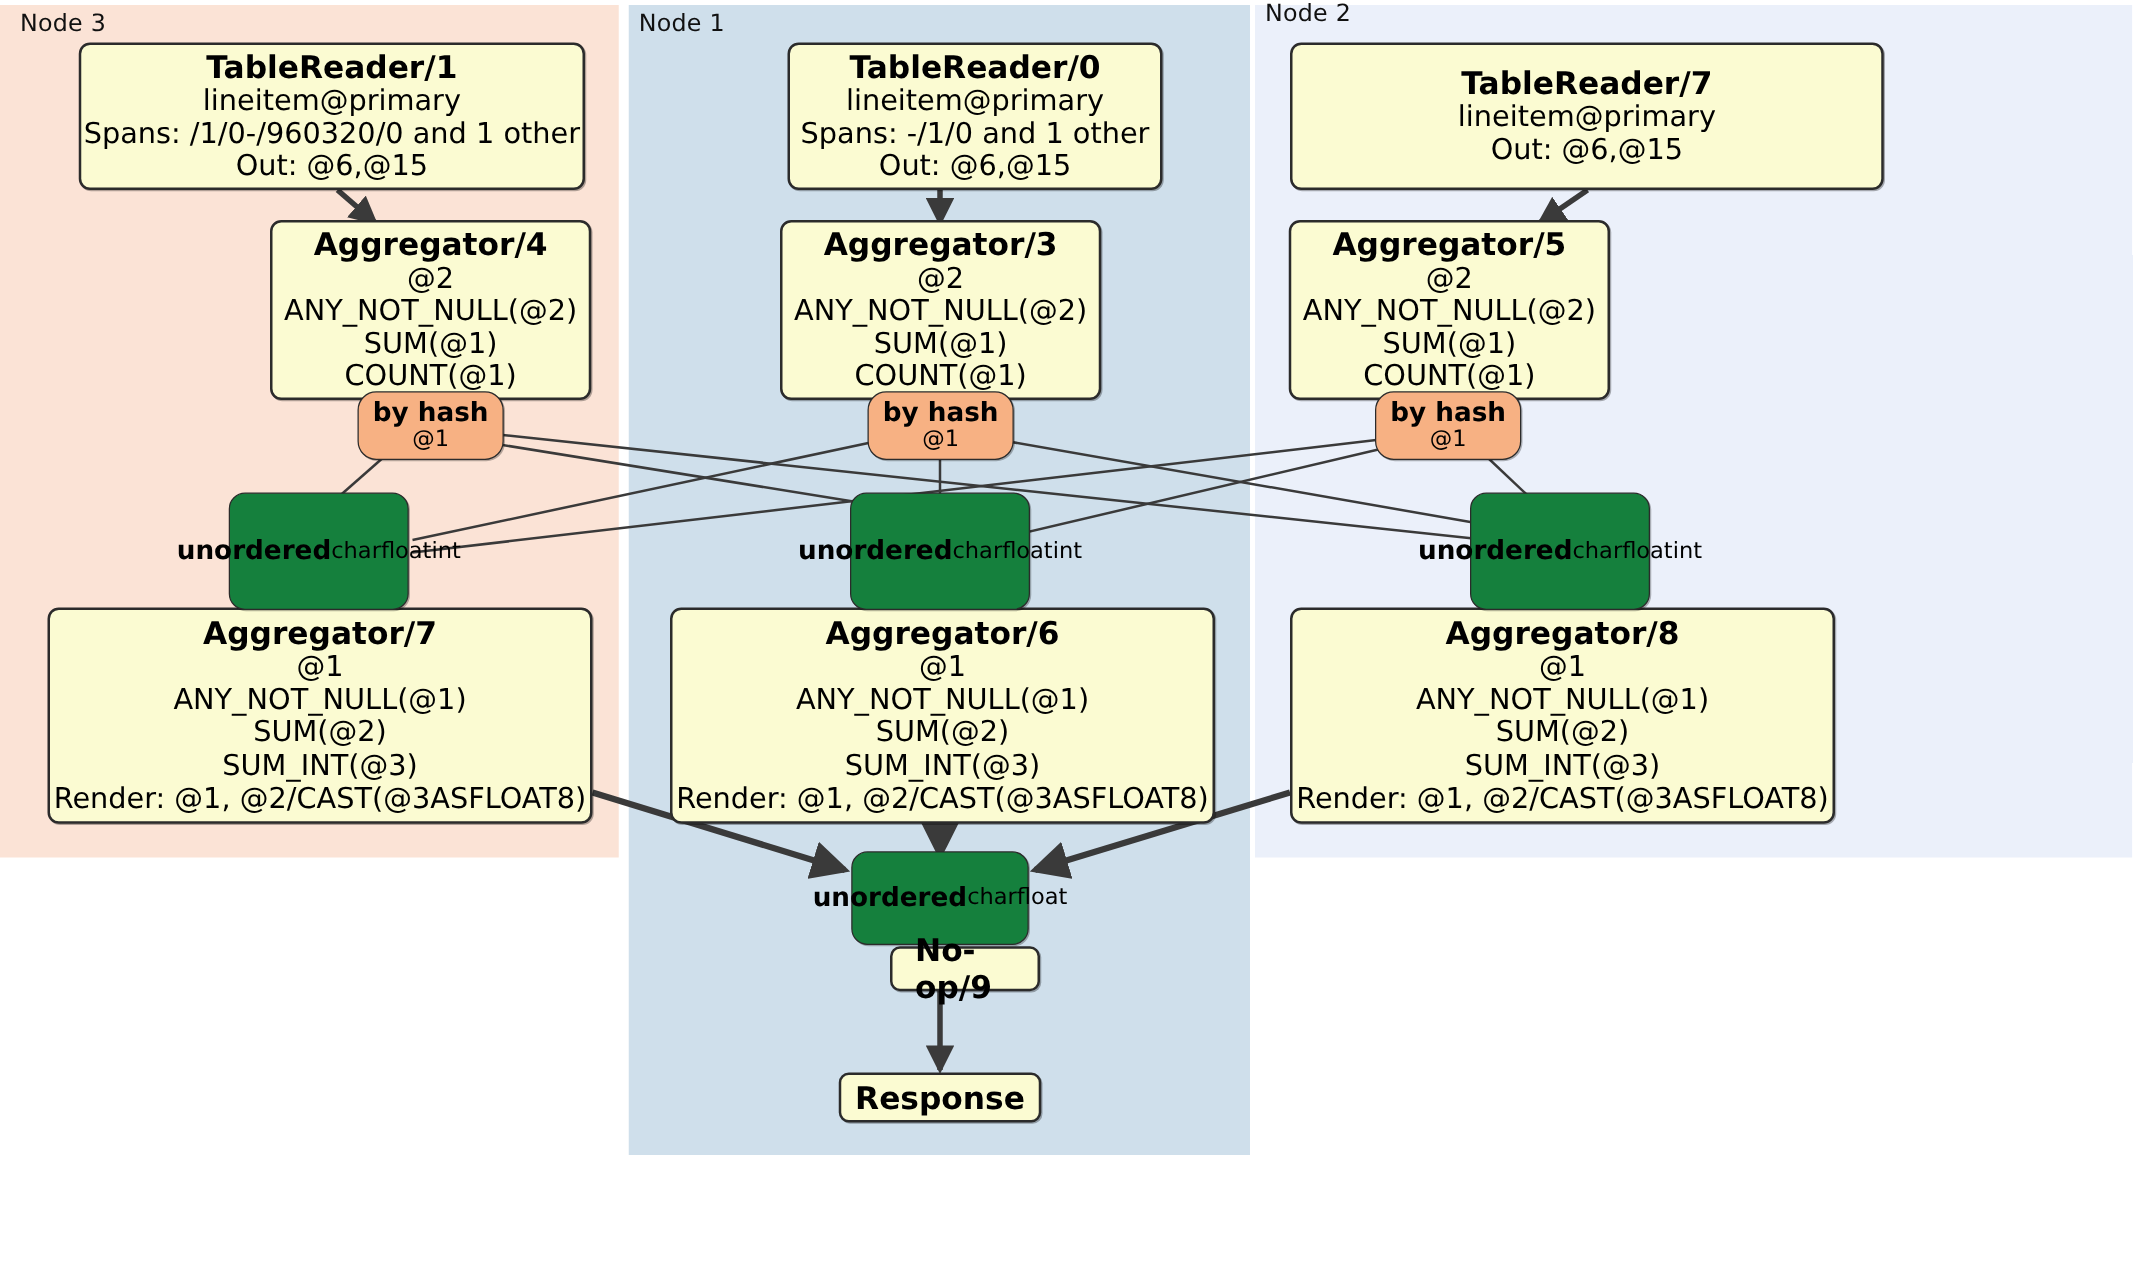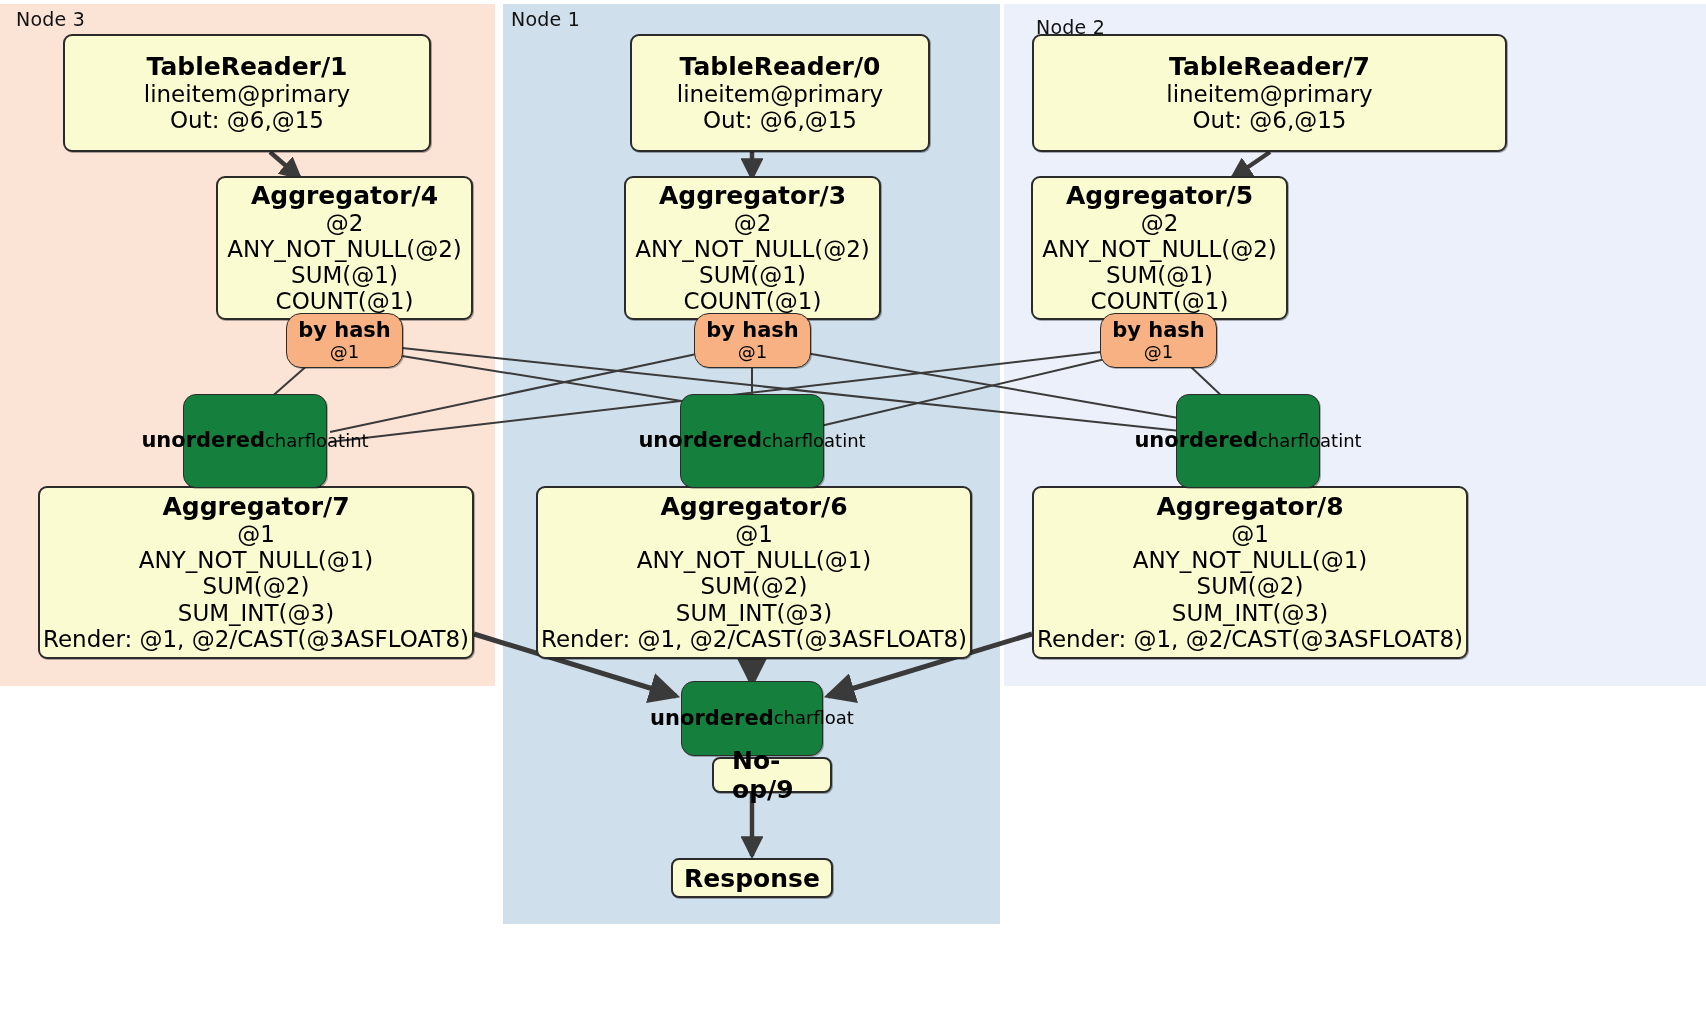--- a/index.html
+++ b/index.html
@@ -72,21 +72,21 @@
 <body>
 
 <div id="stage">
 
   <div class="region" style="left:0px;top:4px;width:495px;height:682px;background:#fbe3d6;"></div>
   <div class="region" style="left:503px;top:4px;width:497px;height:920px;background:#cfdfeb;"></div>
   <div class="region" style="left:1004px;top:4px;width:702px;height:682px;background:#ebf0fa;"></div>
 
   <div class="region-label" style="left:16px;top:8px;">Node 3</div>
   <div class="region-label" style="left:511px;top:8px;">Node 1</div>
-  <div class="region-label" style="left:1012px;top:16px;margin-left:24px;">Node 2</div>
+  <div class="region-label" style="left:1012px;top:0;">Node 2</div>
 
   <svg id="wires">
     <defs>
       <marker id="arrowBig" viewBox="0 0 10 10" refX="8.6" refY="5" markerWidth="5.2" markerHeight="5.2" orient="auto-start-reverse">
         <path d="M 0 0 L 10 5 L 0 10 z" fill="#3a3a3a"></path>
       </marker>
       <marker id="arrowSm" viewBox="0 0 10 10" refX="8.6" refY="5" markerWidth="6.2" markerHeight="6.2" orient="auto-start-reverse">
         <path d="M 0 0 L 10 5 L 0 10 z" fill="#3a3a3a"></path>
       </marker>
     </defs>
@@ -116,29 +116,31 @@
       <path d="M 474 634 L 676 696"></path>
       <path d="M 752 659 L 752 684"></path>
       <path d="M 1032 634 L 828 696"></path>
     </g>
 
     <g stroke="#3a3a3a" stroke-width="4.4" fill="none" marker-end="url(#arrowBig)">
       <path d="M 752 792 L 752 856"></path>
     </g>
   </svg>
 
-  <div class="proc" style="left:63px;top:34px;width:368px;height:118px;">
+  <div class="proc" style="left:63px;top:34px;width:405px;height:118px;">
     <div class="ttl">TableReader/1</div>
     <div class="ln">lineitem@primary</div>
+    <div class="ln">Spans: /1/0-/960320/0 and 1 other</div>
     <div class="ln">Out: @6,@15</div>
   </div>
 
   <div class="proc" style="left:602px;top:34px;width:300px;height:118px;margin-left:28px;">
     <div class="ttl">TableReader/0</div>
     <div class="ln">lineitem@primary</div>
+    <div class="ln">Spans: -/1/0 and 1 other</div>
     <div class="ln">Out: @6,@15</div>
   </div>
 
   <div class="proc" style="left:1032px;top:34px;width:475px;height:118px;">
     <div class="ttl">TableReader/7</div>
     <div class="ln">lineitem@primary</div>
     <div class="ln">Out: @6,@15</div>
   </div>
 
   <div class="proc" style="left:216px;top:176px;width:257px;height:144px;">

